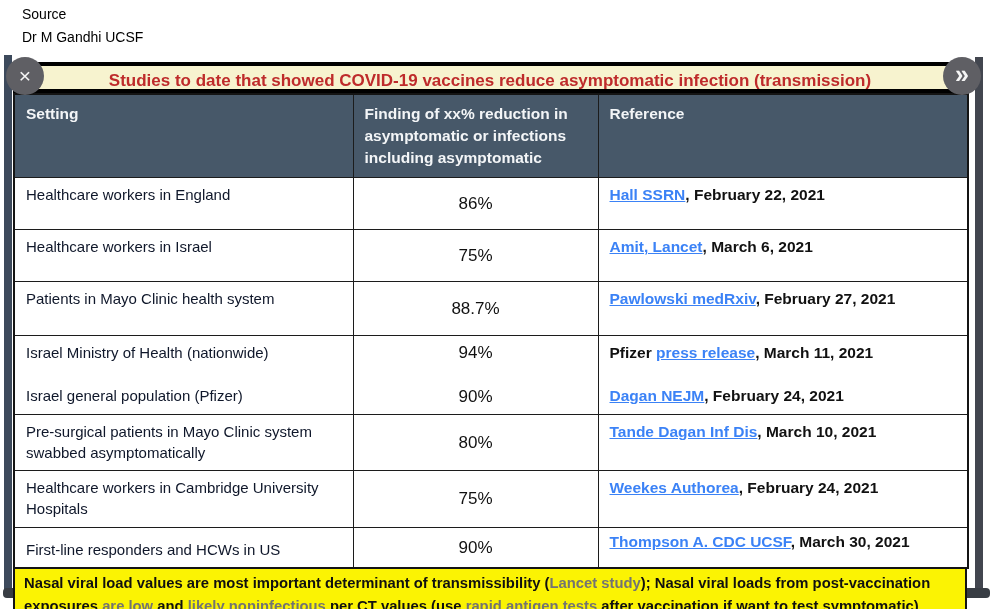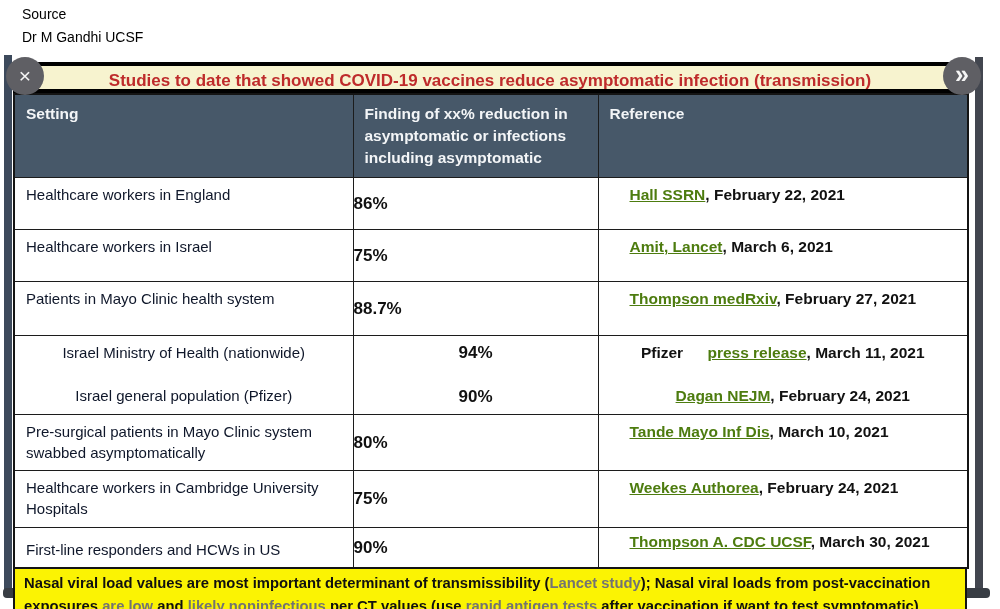--- a/index.html
+++ b/index.html
@@ -50,36 +50,36 @@
     font-size: 15.5px; font-weight: 700; line-height: 1.42;
     padding: 8px 11px;
   }
   tr.hrow { height: 76px; }
 
   td.setting {
     font-size: 15px; color: #0f172a; padding: 7px 11px;
     vertical-align: top; line-height: 1.38;
   }
   td.finding {
-    text-align: left; vertical-align: middle;
-    font-size: 17px; font-weight: 700; color: #111;
+    text-align: center; vertical-align: middle;
+    font-size: 17px; font-weight: 400; color: #111;
   }
   td.ref {
     font-size: 15.5px; font-weight: 700; color: #111;
     padding: 7px 11px; vertical-align: top; line-height: 1.35;
   }
-  .tlink { color: #4d7c0f; text-decoration: underline; cursor: pointer; margin-left: 20px; }
+  .tlink { color: #3b82f6; text-decoration: underline; cursor: pointer; }
 
   
   .dual {
     display: flex; flex-direction: column; justify-content: space-between;
     height: 64px;
   }
   td.finding .dual { align-items: center; gap: 12px; }
-  td.setting .dual, td.ref .dual { align-items: center; gap: 16px; }
+  td.setting .dual, td.ref .dual { align-items: flex-start; gap: 16px; }
   td.finding.pad, td.setting.pad, td.ref.pad { padding: 7px 11px; }
 
   
   .note {
     border: 2px solid #141414; border-top: none;
     background: #fbf303; color: #101010;
     padding: 3px 9px 5px 9px;
     font-size: 14.8px; font-weight: 700; line-height: 1.55;
   }
   .nlink { color: #737373; cursor: pointer; }
@@ -120,21 +120,21 @@
 
     <tr style="height:52px">
       <td class="setting">Healthcare workers in Israel</td>
       <td class="finding">75%</td>
       <td class="ref"><span></span><span class="tlink">Amit, Lancet</span><span>, March 6, 2021</span></td>
     </tr>
 
     <tr style="height:54px">
       <td class="setting">Patients in Mayo Clinic health system</td>
       <td class="finding">88.7%</td>
-      <td class="ref"><span></span><span class="tlink">Thompson medRxiv</span><span>, February 27, 2021</span></td>
+      <td class="ref"><span></span><span class="tlink">Pawlowski medRxiv</span><span>, February 27, 2021</span></td>
     </tr>
 
     <tr style="height:78px">
       <td class="setting pad">
         <div class="dual">
           <span>Israel Ministry of Health (nationwide)</span>
           <span>Israel general population (Pfizer)</span>
         </div>
       </td>
       <td class="finding pad">
@@ -147,21 +147,21 @@
         <div class="dual">
           <span><span>Pfizer </span><span class="tlink">press release</span><span>, March 11, 2021</span></span>
           <span><span></span><span class="tlink">Dagan NEJM</span><span>, February 24, 2021</span></span>
         </div>
       </td>
     </tr>
 
     <tr style="height:52px">
       <td class="setting">Pre-surgical patients in Mayo Clinic system swabbed asymptomatically</td>
       <td class="finding">80%</td>
-      <td class="ref"><span></span><span class="tlink">Tande Mayo Inf Dis</span><span>, March 10, 2021</span></td>
+      <td class="ref"><span></span><span class="tlink">Tande Dagan Inf Dis</span><span>, March 10, 2021</span></td>
     </tr>
 
     <tr style="height:52px">
       <td class="setting">Healthcare workers in Cambridge University Hospitals</td>
       <td class="finding">75%</td>
       <td class="ref"><span></span><span class="tlink">Weekes Authorea</span><span>, February 24, 2021</span></td>
     </tr>
 
     <tr style="height:30px">
       <td class="setting" style="padding-top:12px">First-line responders and HCWs in US</td>

